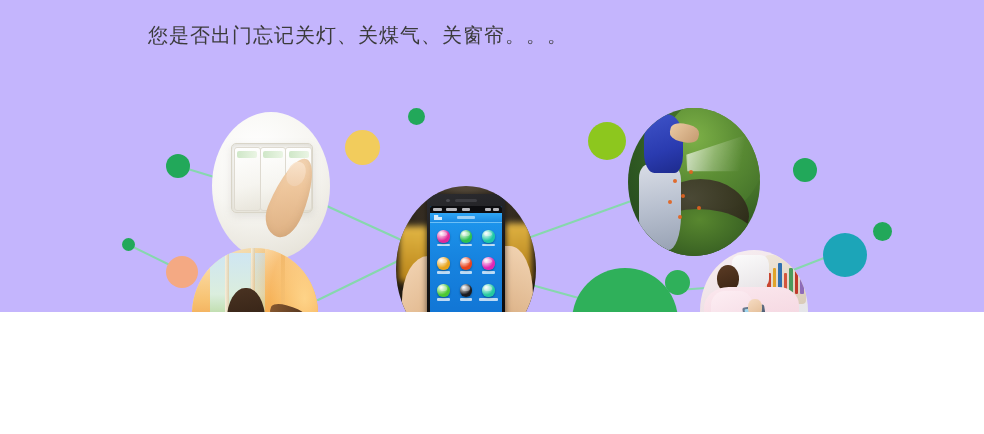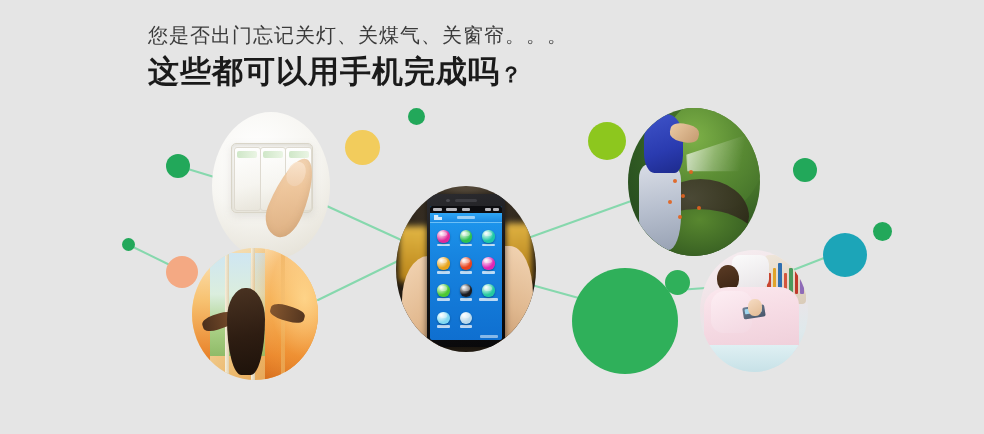--- a/index.html
+++ b/index.html
@@ -2,22 +2,22 @@
 <html><head>
 <meta charset="utf-8">
 <style>
   html,body{margin:0;padding:0;background:#ffffff;}
   body{
     font-family:"Liberation Sans","DejaVu Sans",sans-serif;
     -webkit-font-smoothing:antialiased;
   }
   #stage{
     position:relative;
-    width:984px;height:434px;
-    background:#e5e5e5;
+    width:984px;height:312px;
+    background:#c4b5fd;
     overflow:hidden;
   }
 
   
   .headline{
     position:absolute;
     left:148px;top:22px;
     width:600px;
   }
   .headline-sub{
@@ -351,23 +351,20 @@
     background:linear-gradient(180deg,#dff0f3,#c7e1e7);
   }
 </style>
 </head>
 <body>
 
 <div id="stage">
 
   <div class="headline">
     <div class="headline-sub">您是否出门忘记关灯、关煤气、关窗帘。。。</div>
-    <div class="headline-main">
-      <span>这些都可以用手机完成吗</span><span class="qmark">？</span>
-    </div>
   </div>
 
   <svg id="links" viewBox="0 0 984 434" width="984" height="434">
       <line x1="178" y1="166" x2="224" y2="180" stroke="#86d8ad" stroke-width="2" stroke-linecap="round"></line>
       <line x1="129" y1="245" x2="176" y2="268" stroke="#86d8ad" stroke-width="2" stroke-linecap="round"></line>
       <line x1="318" y1="202" x2="410" y2="244" stroke="#86d8ad" stroke-width="2" stroke-linecap="round"></line>
       <line x1="318" y1="300" x2="404" y2="258" stroke="#86d8ad" stroke-width="2" stroke-linecap="round"></line>
       <line x1="528" y1="238" x2="634" y2="200" stroke="#86d8ad" stroke-width="2" stroke-linecap="round"></line>
       <line x1="528" y1="284" x2="586" y2="300" stroke="#86d8ad" stroke-width="2" stroke-linecap="round"></line>
       <line x1="650" y1="292" x2="706" y2="288" stroke="#86d8ad" stroke-width="2" stroke-linecap="round"></line>

